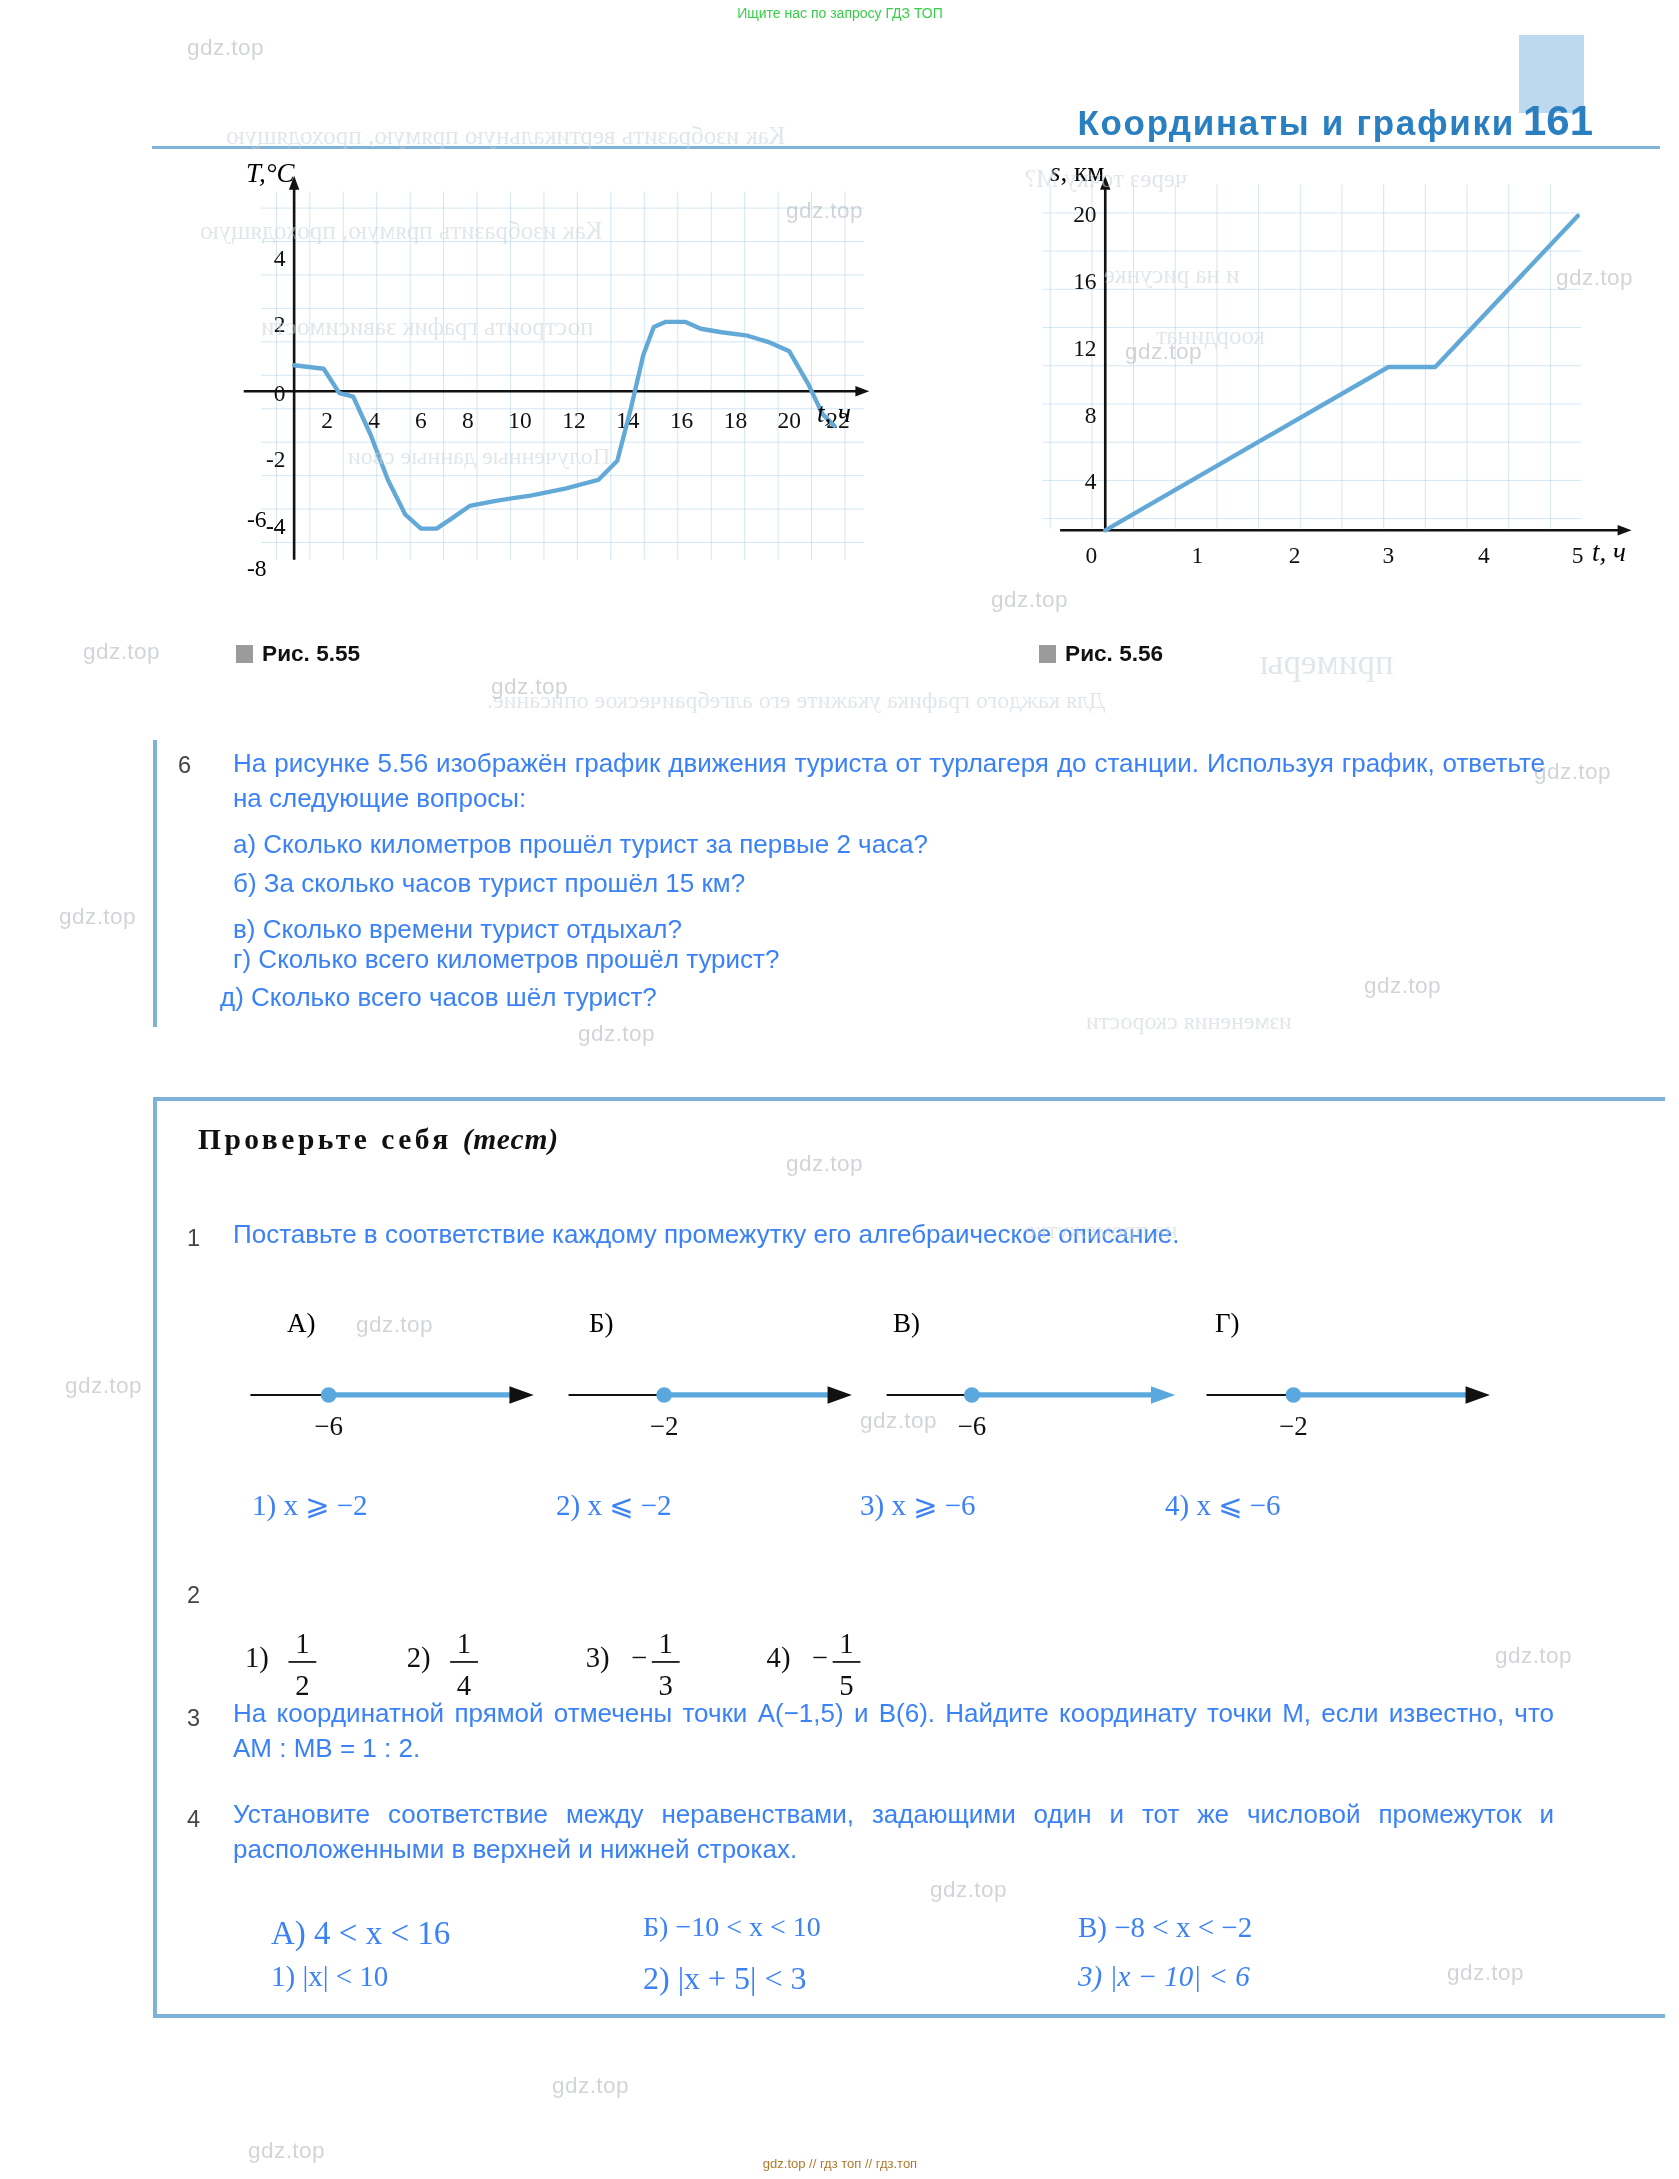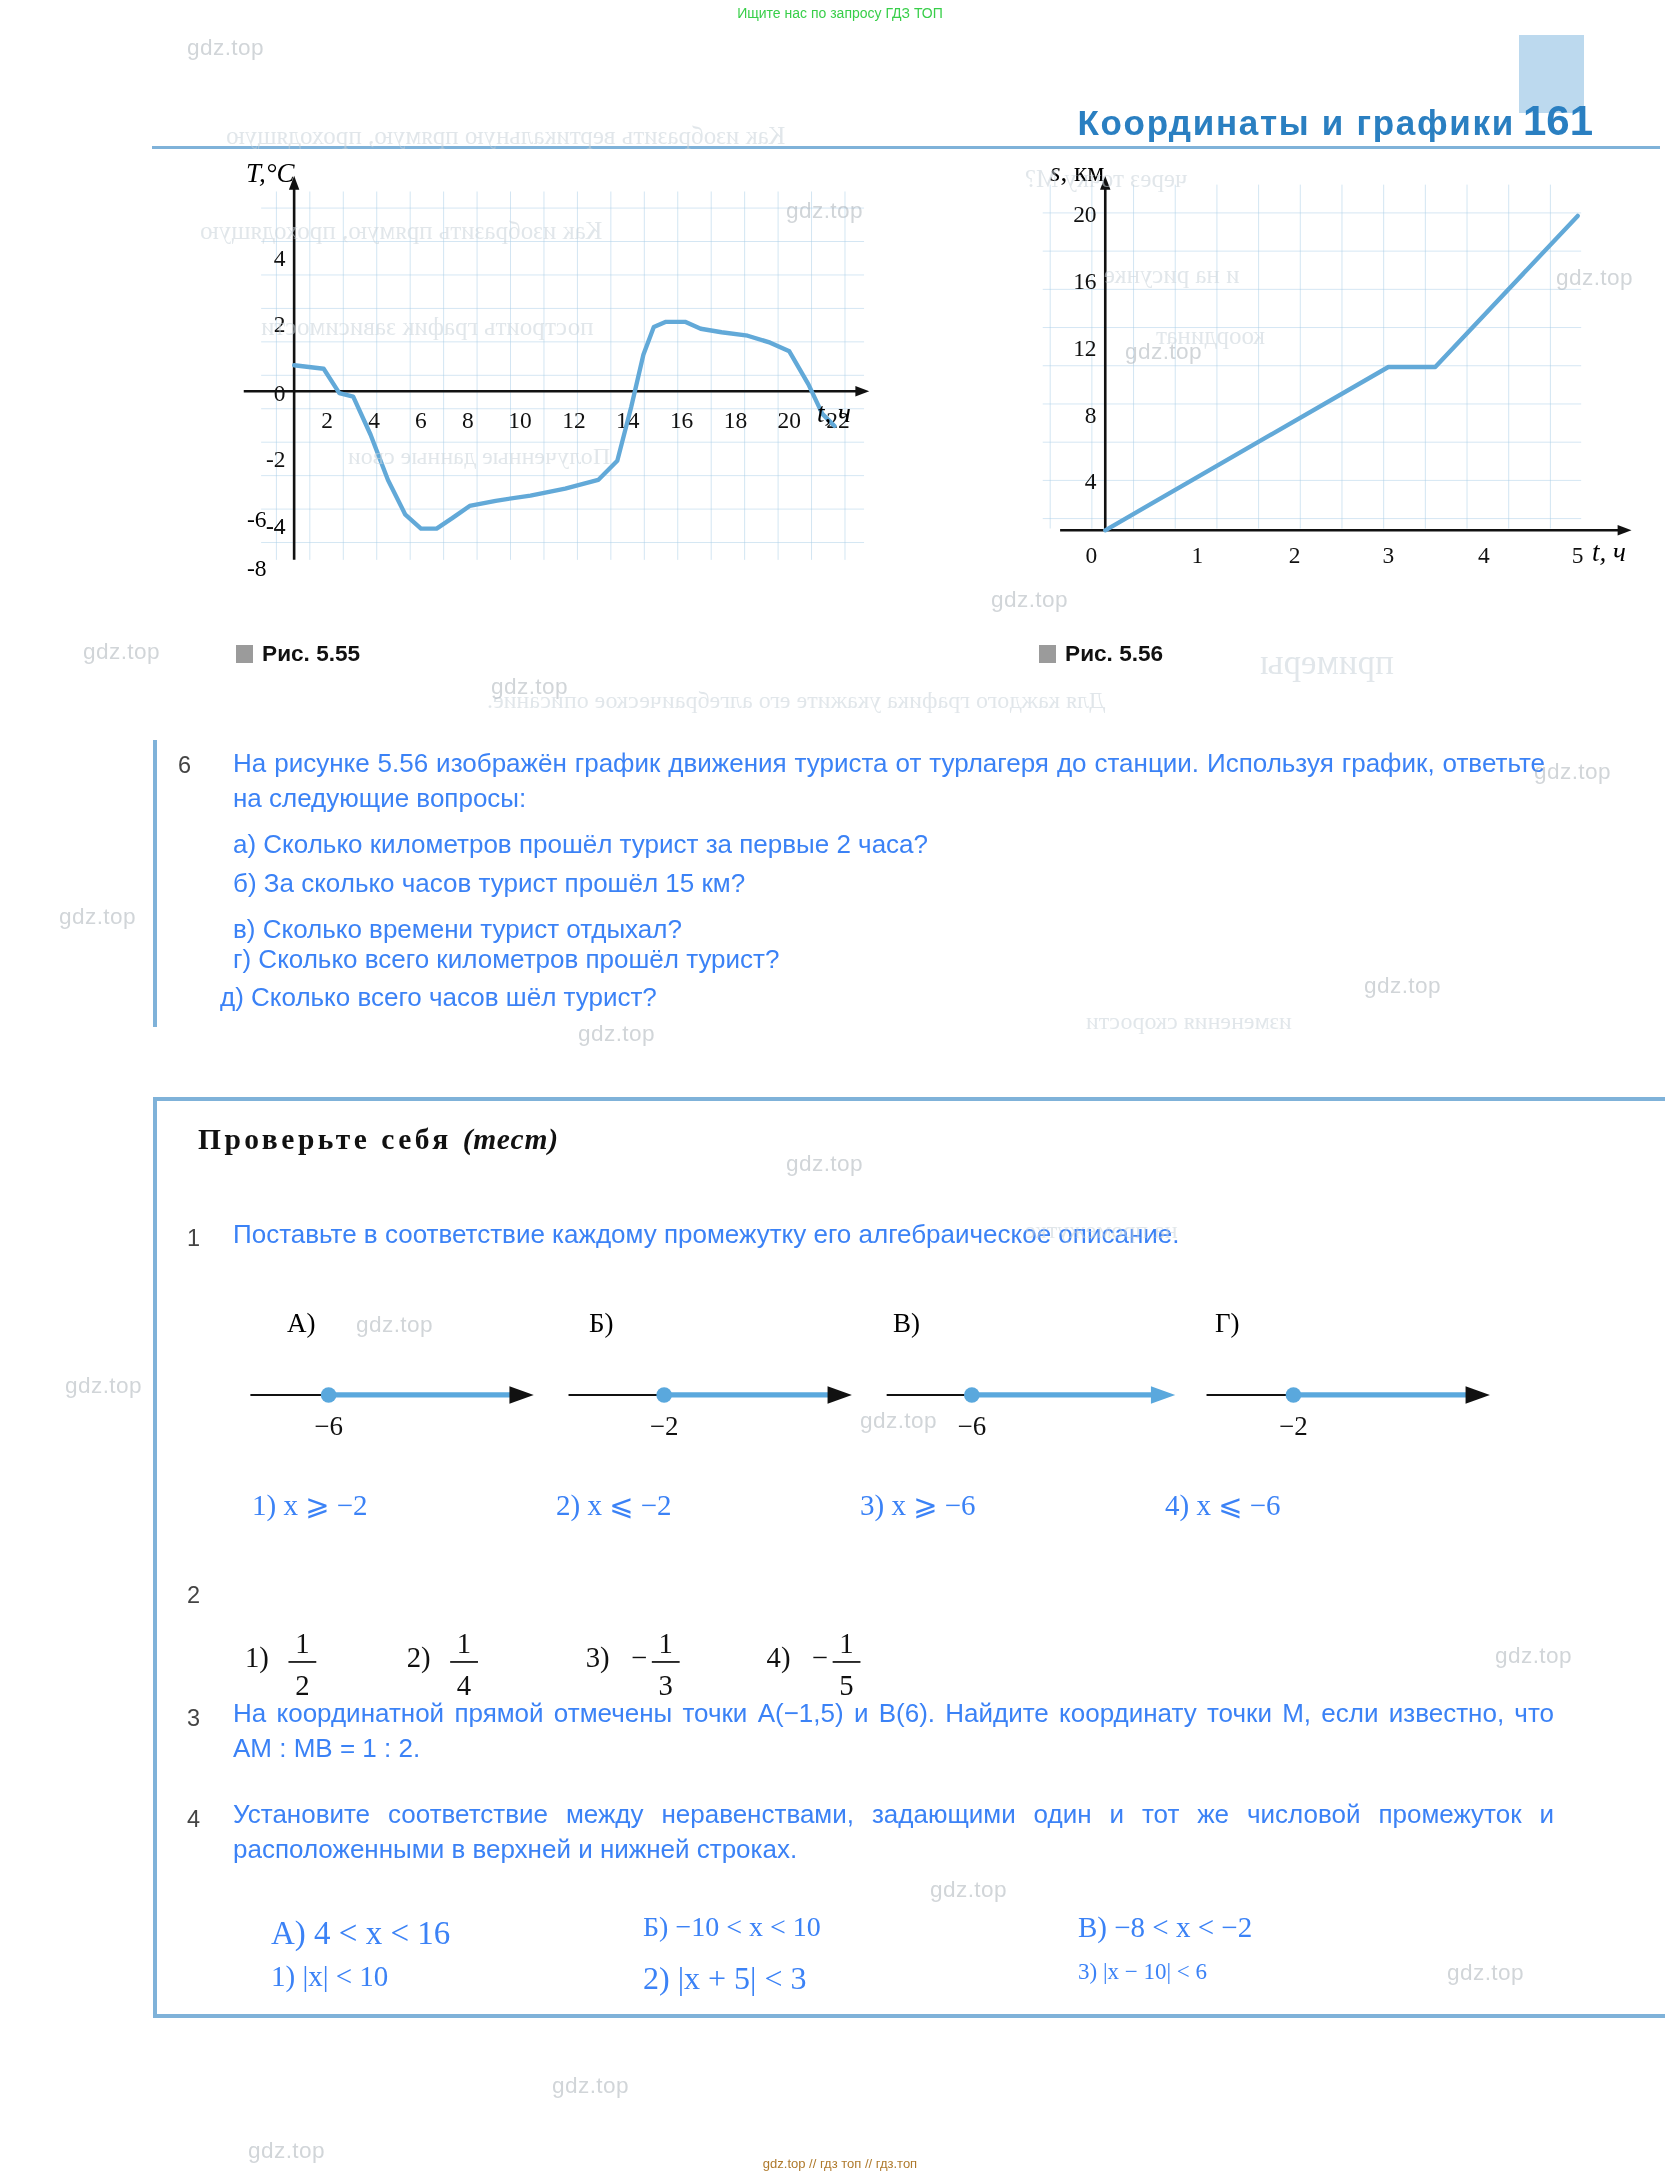--- a/index.html
+++ b/index.html
@@ -313,21 +313,21 @@
 
   <div class="tasknum" style="left:187px;top:1806px;">4</div>
   <div class="text justify" style="left:233px;top:1797px;width:1321px;">Установите соответствие между неравенствами, задающими один и тот же числовой промежуток и расположенными в верхней и нижней строках.</div>
 
   <div class="text serif" style="left:271px;top:1912px;font-size:33px;">А)  4 &lt; x &lt; 16</div>
   <div class="text serif" style="left:643px;top:1908px;font-size:28px;">Б)  −10 &lt; x &lt; 10</div>
   <div class="text serif" style="left:1078px;top:1908px;font-size:29px;">В)  −8 &lt; x &lt; −2</div>
 
   <div class="text serif" style="left:271px;top:1957px;font-size:29px;">1)  |x| &lt; 10</div>
   <div class="text serif" style="left:643px;top:1957px;font-size:32px;">2)  |x + 5| &lt; 3</div>
-  <div class="text serif" style="left:1078px;top:1957px;font-size:23px;">3)  |x − 10| &lt; 6</div>
+  <div class="text serif" style="left:1078px;top:1957px;font-size:29px;font-style:italic;">3)  |x − 10| &lt; 6</div>
 
   <div id="ghost-layer">
       <div class="ghost" style="left: 226px; top: 122px; font-size: 25px;">Как изобразить вертикальную прямую, проходящую</div>
       <div class="ghost" style="left: 1025px; top: 165px; font-size: 25px;">через точку М?</div>
       <div class="ghost" style="left: 200px; top: 217px; font-size: 25px;">Как изобразить прямую, проходящую</div>
       <div class="ghost" style="left: 1104px; top: 261px; font-size: 25px;">и на рисунке</div>
       <div class="ghost" style="left: 261px; top: 313px; font-size: 25px;">построить график зависимости</div>
       <div class="ghost" style="left: 1156px; top: 322px; font-size: 25px;">координат</div>
       <div class="ghost" style="left: 348px; top: 443px; font-size: 24px;">Полученные данные свои</div>
       <div class="ghost" style="left: 1260px; top: 643px; font-size: 35px;">примеры</div>

